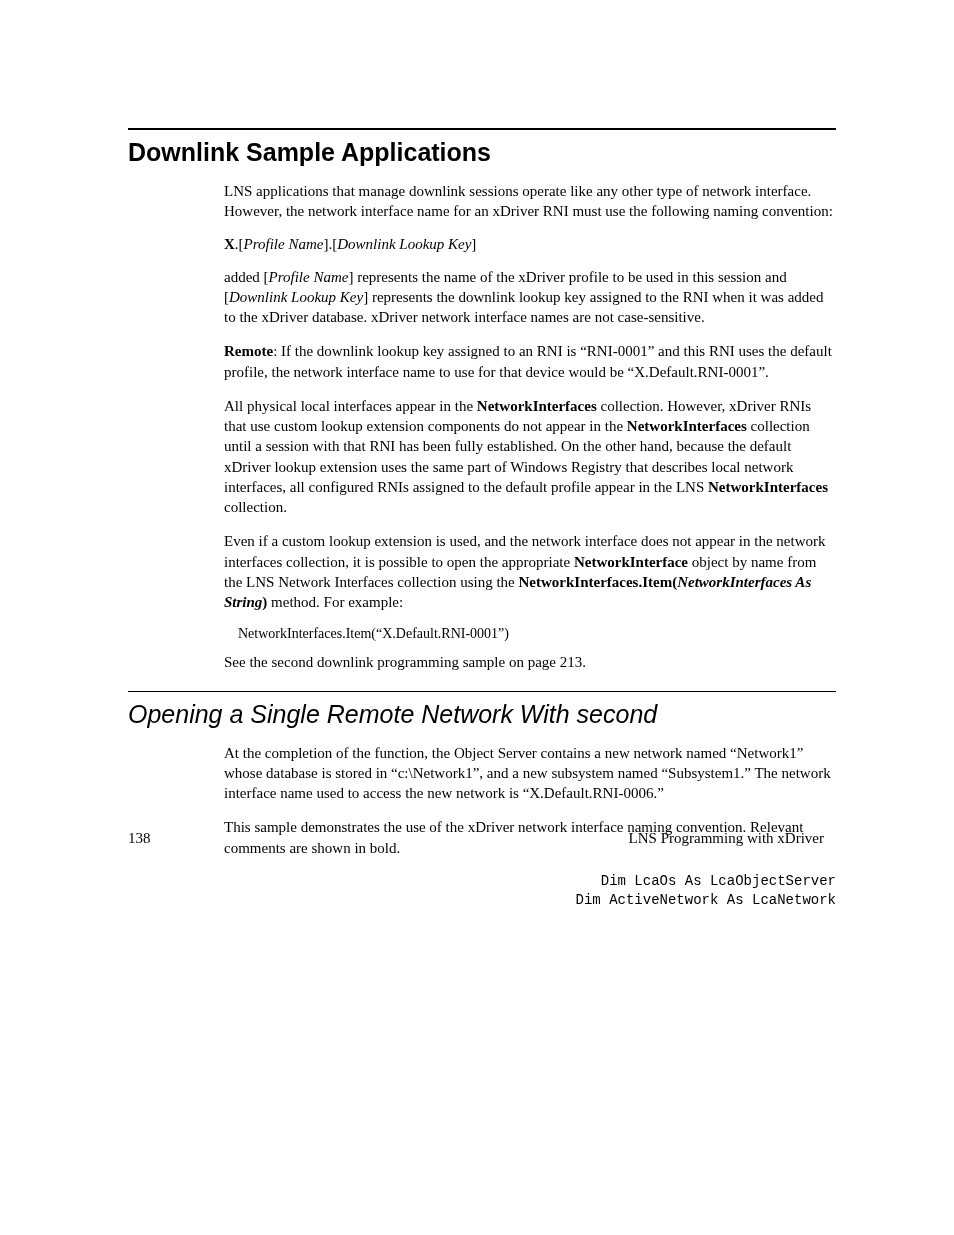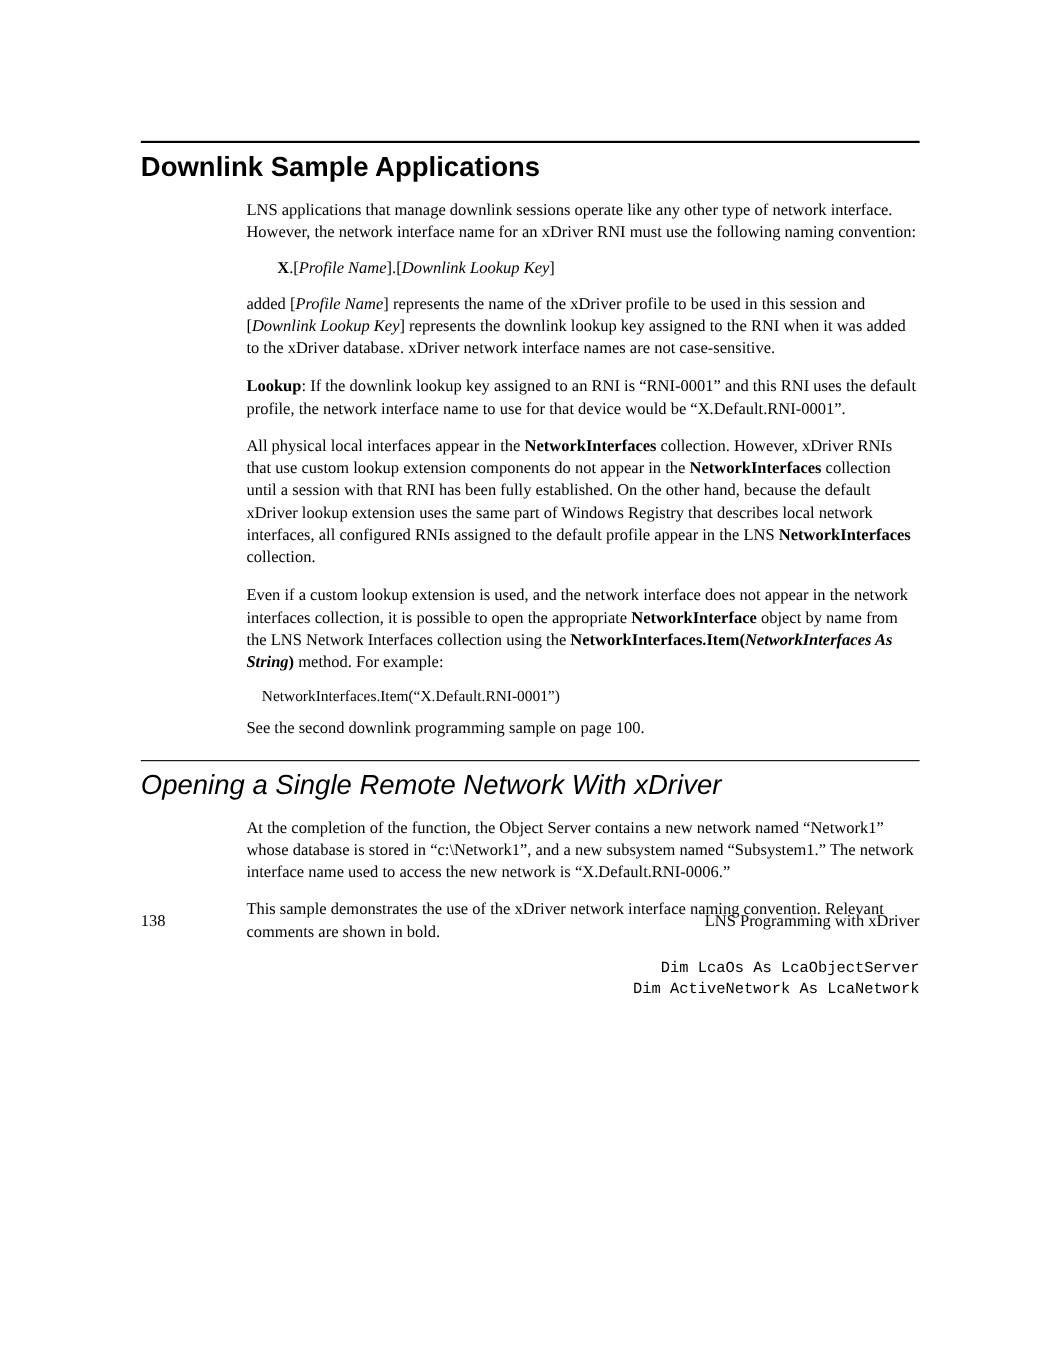--- a/index.html
+++ b/index.html
@@ -39,21 +39,20 @@
   }
   .body-indent {
     margin-left: 96px;
   }
   p {
     font-size: 15px;
     line-height: 1.35;
     margin: 4px 0 14px 0;
   }
   .convention {
-    margin-left: 28px;
     font-size: 15px;
     margin-bottom: 14px;
   }
   .mono {
     font-family: Liberation Serif, serif;
     font-size: 14px;
     white-space: pre;
     margin: 0 0 10px 0;
   }
   .code-block {
@@ -61,21 +60,21 @@
     font-size: 14px;
     white-space: pre;
     line-height: 1.35;
     margin: 0;
     text-align: right;
   }
   .footer {
     position: absolute;
     bottom: 62px;
     left: 128px;
-    right: 118px;
+    right: 130px;
     font-size: 15px;
     display: flex;
     justify-content: space-between;
   }
   b { font-weight: bold; }
   i { font-style: italic; }
 </style>
 </head>
 <body>
 
@@ -86,33 +85,33 @@
 
   <div class="body-indent">
     <p>LNS applications that manage downlink sessions operate like any other type of network interface.  However, the network interface name for an xDriver RNI must use the following naming convention:</p>
 
     <div class="convention">
       <b>X</b><span>.[</span><i>Profile Name</i><span>].[</span><i>Downlink Lookup Key</i><span>]</span>
     </div>
 
     <p><span>added [</span><i>Profile Name</i><span>] represents the name of the xDriver profile to be used in this session and [</span><i>Downlink Lookup Key</i><span>] represents the downlink lookup key assigned to the RNI when it was added to the xDriver database.  xDriver network interface names are not case-sensitive.</span></p>
 
-    <p><b>Lookup</b><span>:  If the downlink lookup key assigned to an RNI is “RNI-0001” and this RNI uses the default profile, the network interface name to use for that device would be “X.Default.RNI-0001”.</span></p>
+    <p><b>Remote</b><span>:  If the downlink lookup key assigned to an RNI is “RNI-0001” and this RNI uses the default profile, the network interface name to use for that device would be “X.Default.RNI-0001”.</span></p>
 
     <p><span>All physical local interfaces appear in the </span><b>NetworkInterfaces</b><span> collection.  However, xDriver RNIs that use custom lookup extension components do not appear in the </span><b>NetworkInterfaces</b><span> collection until a session with that RNI has been fully established.  On the other hand, because the default xDriver lookup extension uses the same part of Windows Registry that describes local network interfaces, all configured RNIs assigned to the default profile appear in the LNS </span><b>NetworkInterfaces</b><span> collection.</span></p>
 
     <p><span>Even if a custom lookup extension is used, and the network interface does not appear in the network interfaces collection, it is possible to open the appropriate </span><b>NetworkInterface</b><span> object by name from the LNS Network Interfaces collection using the </span><b>NetworkInterfaces.Item(</b><b><i>NetworkInterfaces As String</i></b><b>)</b><span> method.  For example:</span></p>
 
     <div class="mono">    NetworkInterfaces.Item(“X.Default.RNI-0001”)</div>
 
-    <p>See the second downlink programming sample on page 100.</p>
+    <p>See the second downlink programming sample on page 213.</p>
   </div>
 
   <div class="thin-rule"></div>
-  <h2 class="italic">Opening a Single Remote Network With xDriver</h2>
+  <h2 class="italic">Opening a Single Remote Network With second</h2>
 
   <div class="body-indent">
     <p>At the completion of the function, the Object Server contains a new network named “Network1” whose database is stored in “c:\Network1”, and a new subsystem named “Subsystem1.”  The network interface name used to access the new network is “X.Default.RNI-0006.”</p>
     <p>This sample demonstrates the use of the xDriver network interface naming convention.  Relevant comments are shown in bold.</p>
   </div>
 
   <div class="code-block">Dim LcaOs As LcaObjectServer
 Dim ActiveNetwork As LcaNetwork
 Dim ActiveSystem As LcaSystem
 Dim ActiveSubsystem As LcaSubsystem

